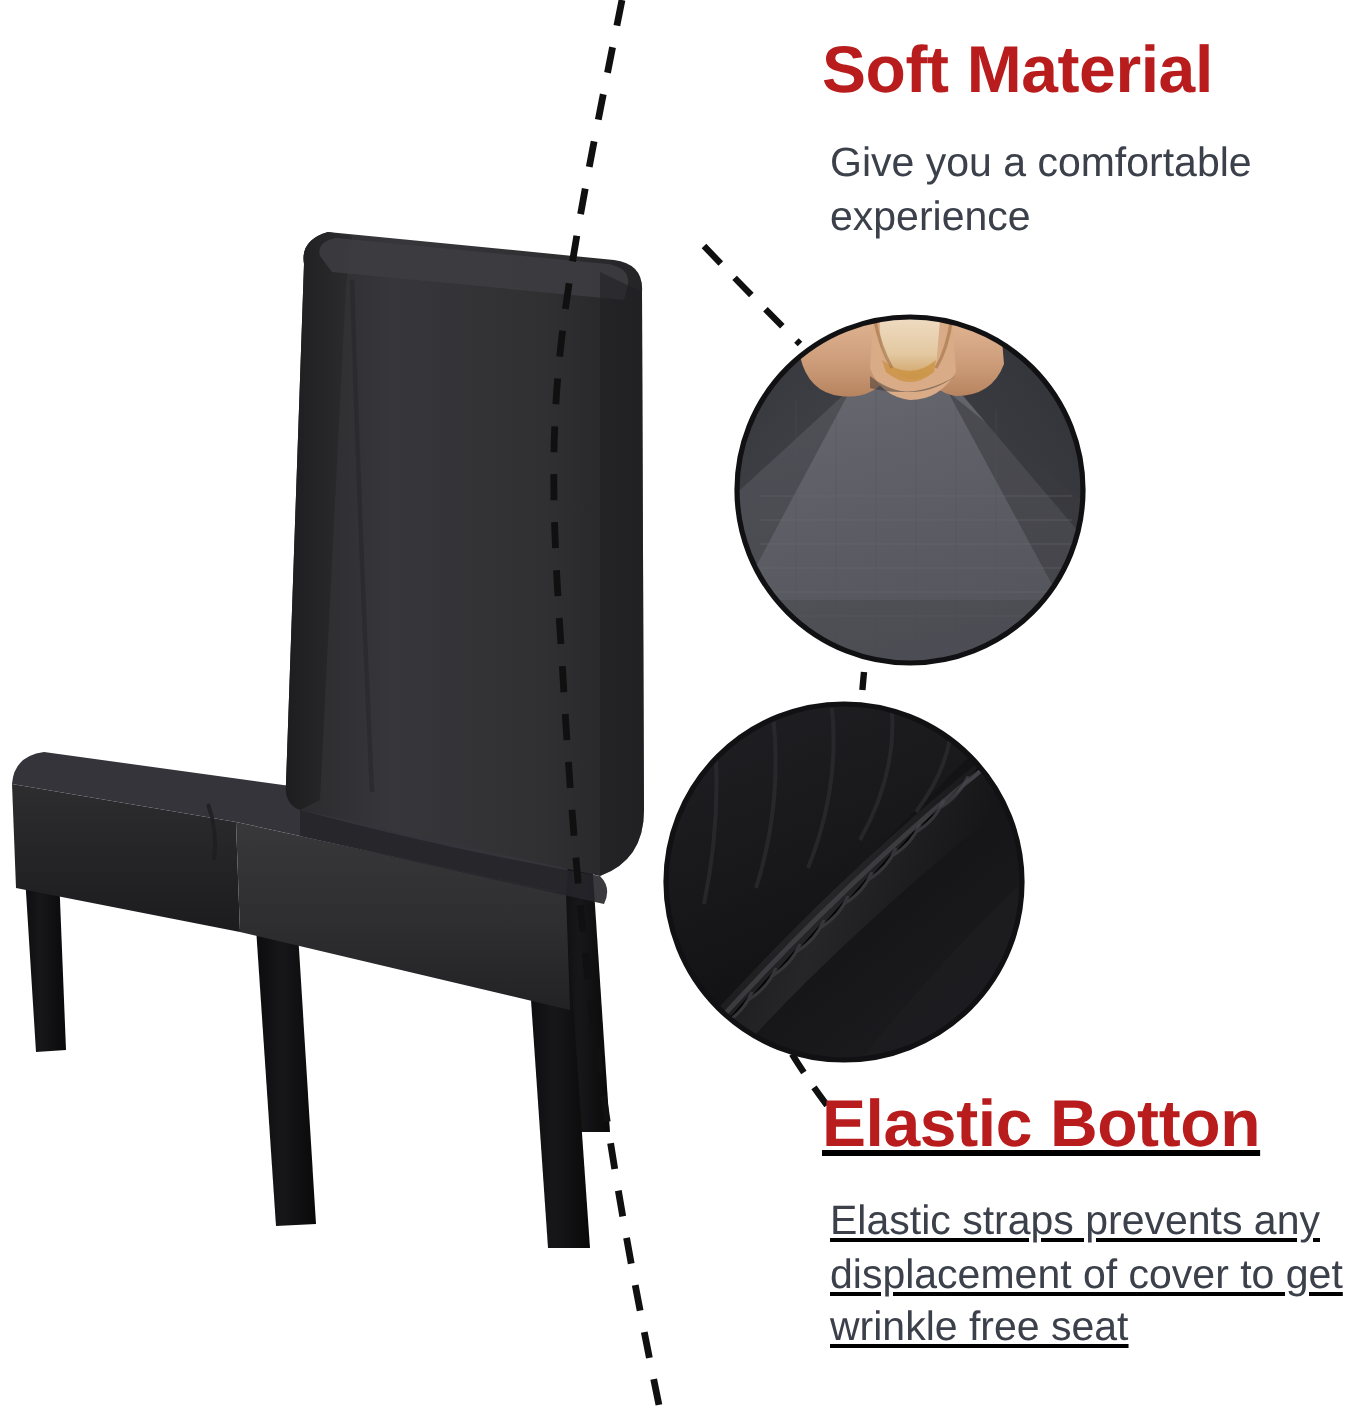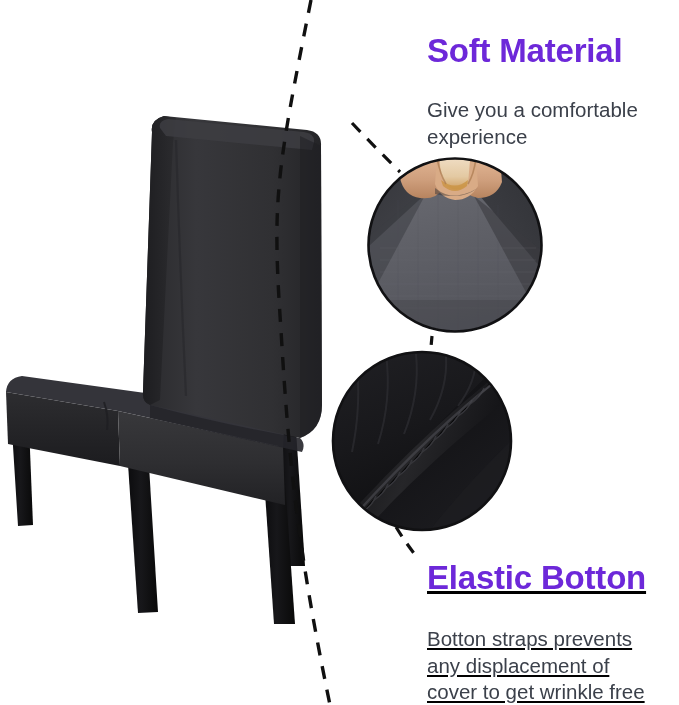--- a/index.html
+++ b/index.html
@@ -38,31 +38,31 @@
     top: 16px;
     width: 262px;
   }
   #elastic-bottom-block {
     left: 411px;
     top: 543px;
     width: 266px;
     text-decoration: underline;
   }
   .feature-heading {
-    margin: 16px;
+    margin: 0;
     font-family: "Liberation Sans", sans-serif;
     font-size: 33px;
     font-weight: 700;
     line-height: 1.16;
     letter-spacing: -0.2px;
-    color: #6d28d9;
+    color: #b91c1c;
     white-space: nowrap;
   }
   .feature-body {
-    margin: 16px;
+    margin: 4px;
     padding-top: 11px;
     font-family: "Liberation Sans", sans-serif;
     font-size: 20.5px;
     font-weight: 400;
     line-height: 1.29;
     color: #3b404a;
   }
   #elastic-bottom-block .feature-body {
     padding-top: 13px;
   }
@@ -286,16 +286,16 @@
     </g>
   </svg>
 
   <div class="text-block" id="soft-material-block">
     <h2 class="feature-heading">Soft Material</h2>
     <p class="feature-body">Give you a comfortable experience</p>
   </div>
 
   <div class="text-block" id="elastic-bottom-block">
     <h2 class="feature-heading">Elastic Botton</h2>
-    <p class="feature-body">Botton straps prevents any displacement of cover to get wrinkle free seat</p>
+    <p class="feature-body">Elastic straps prevents any displacement of cover to get wrinkle free seat</p>
   </div>
 
 </div>
 
 </body></html>

